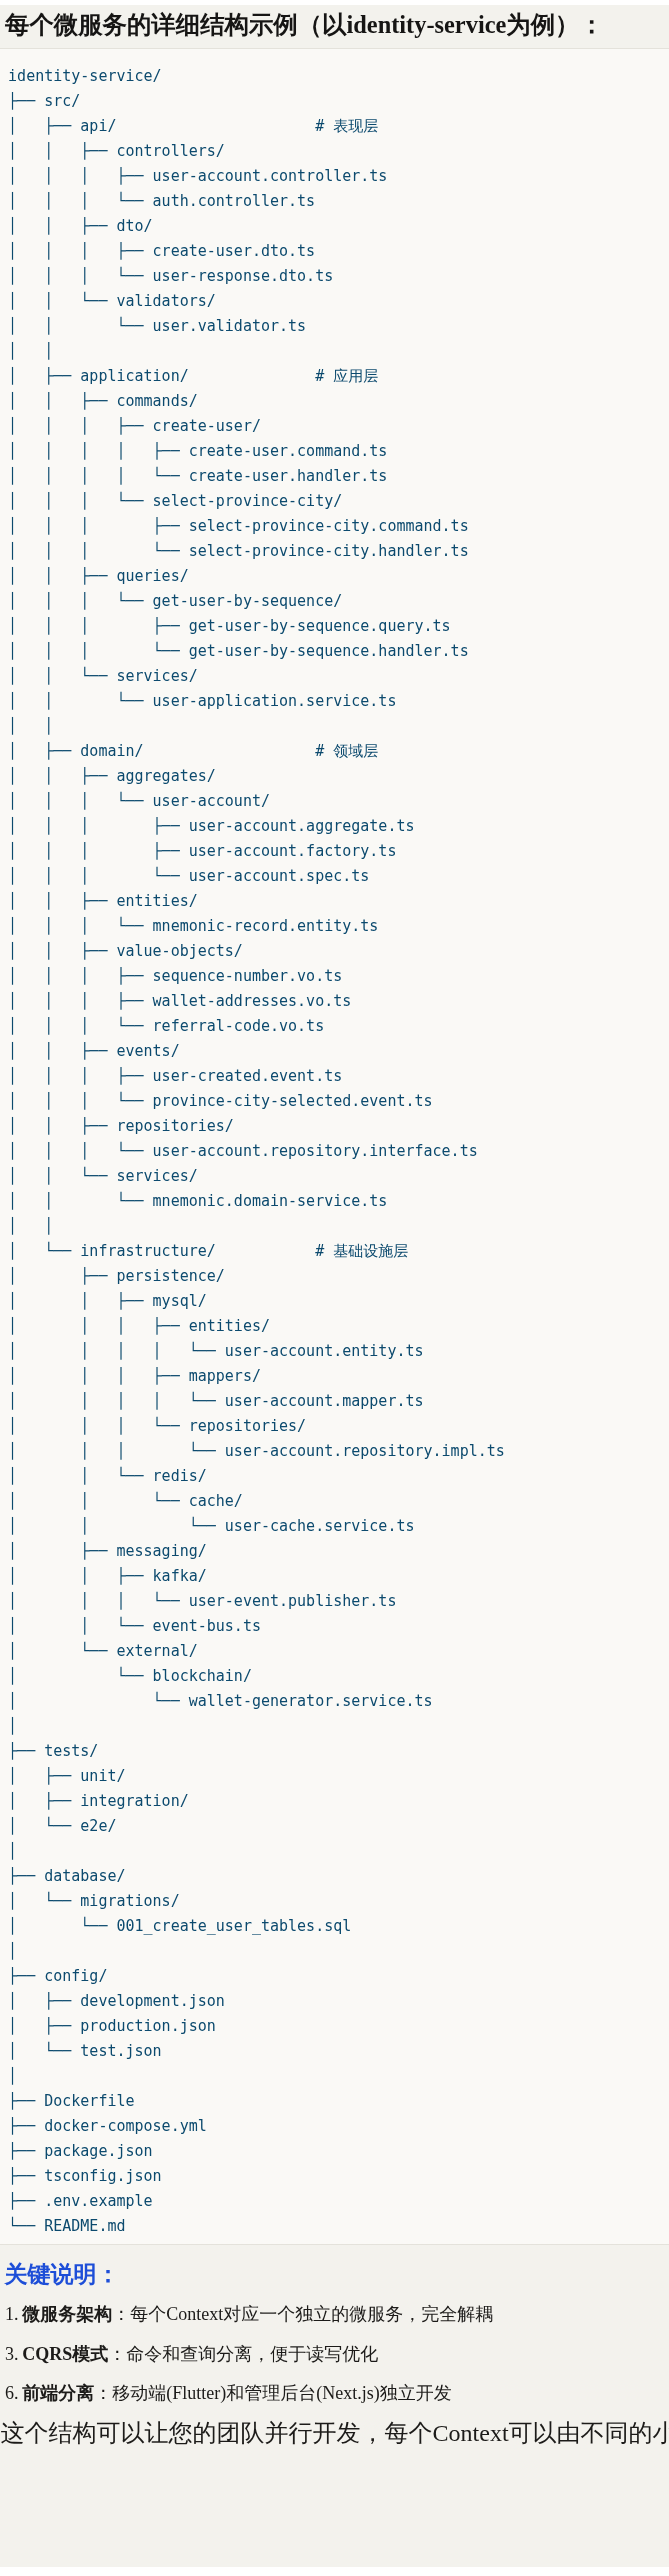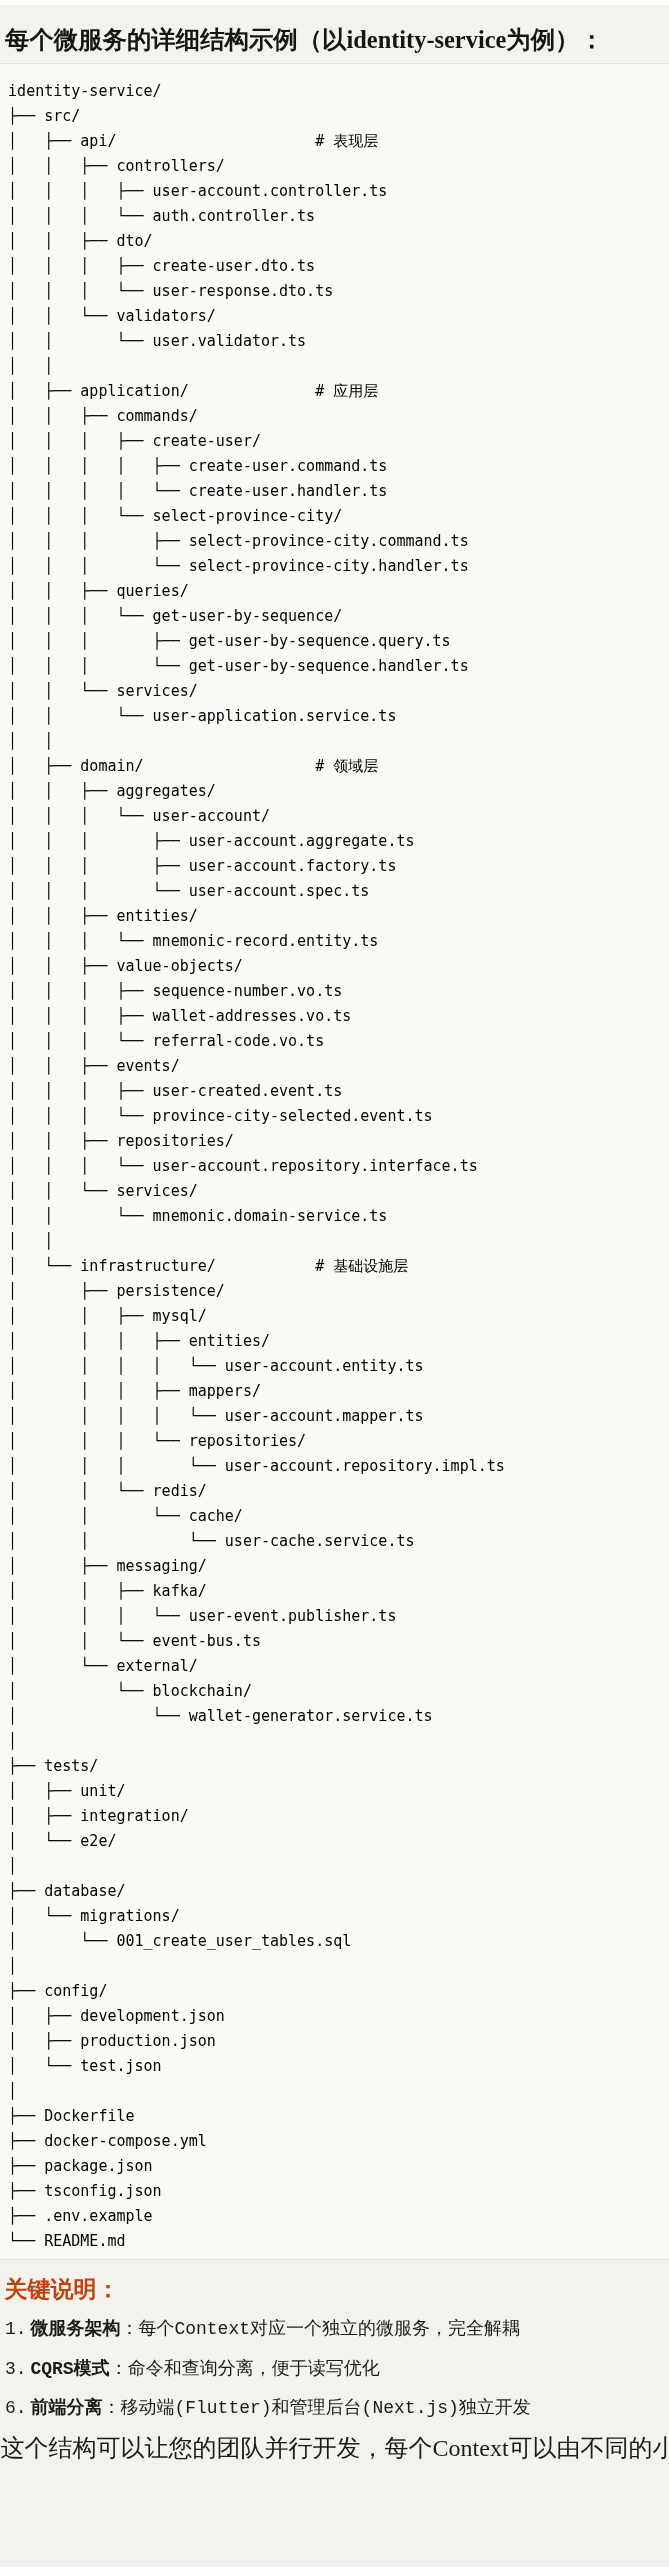--- a/index.html
+++ b/index.html
@@ -17,53 +17,52 @@
   }
   .content {
     margin-top: 5px;
     background: #f3f2ed;
     padding-bottom: 8.8px;
     min-height: 2562px;
     box-sizing: border-box;
   }
   .page-title {
     margin: 0;
-    padding: 20px 5px 0 5px;
+    padding: 5px 5px 0 5px;
     font-size: 24.4px;
     line-height: 30px;
     font-weight: 700;
     color: #161514;
     letter-spacing: 0px;
     white-space: nowrap;
   }
   .code-block {
     margin: 7.5px 0 0 0;
     background: #faf9f6;
     border-top: 0.6px solid #e4e2db;
     border-bottom: 0.6px solid #e4e2db;
     padding: 15px 8.1px 5px 8.1px;
     font-family: "DejaVu Sans Mono", "Liberation Mono", monospace;
     font-size: 15px;
     line-height: 25px;
-    color: #000000;
+    color: #0c4a6e;
     white-space: pre;
     overflow: hidden;
   }
   .notes-heading {
     margin: 15px 0 0 4.4px;
     font-size: 23px;
     line-height: 29px;
     font-weight: 700;
-    color: #c2410c;
+    color: #1d4ed8;
   }
   .notes-list {
     list-style: none;
     margin: 13.8px 0 0 0;
     padding: 0;
-    font-family: Liberation Mono, monospace;
   }
   .note-item {
     padding-left: 5px;
     font-size: 18px;
     line-height: 24px;
     margin-bottom: 15.6px;
     color: #1c1b19;
     white-space: nowrap;
   }
   .note-num {

